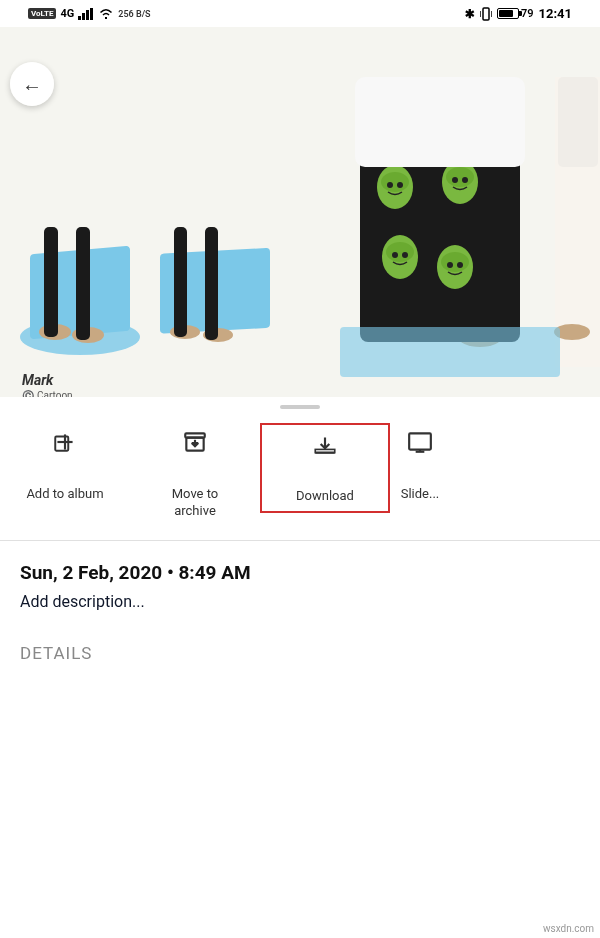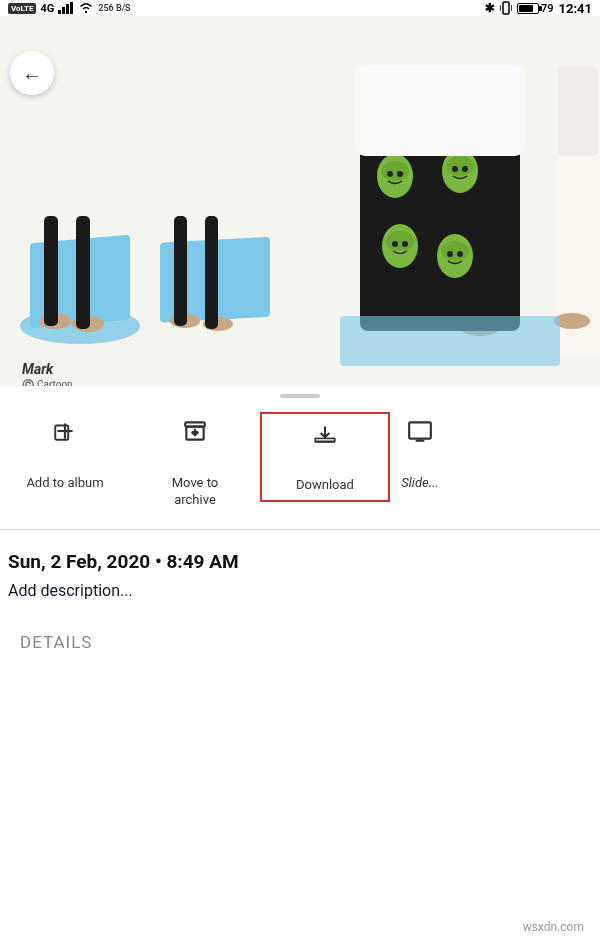--- a/index.html
+++ b/index.html
@@ -12,22 +12,22 @@
       overflow: hidden;
       position: relative;
     }
 
     
     .status-bar {
       display: flex;
       justify-content: space-between;
       align-items: center;
       background: #fff;
-      padding: 4px 8px;
-      height: 16px;
+      padding: 4px 28px;
+      height: 27px;
       font-size: 11px;
       font-weight: 600;
     }
     .status-left {
       display: flex;
       align-items: center;
       gap: 4px;
     }
     .status-right {
       display: flex;
@@ -128,21 +128,21 @@
     
     .divider {
       width: 100%;
       height: 1px;
       background: #e0e0e0;
       margin: 4px 0;
     }
 
     
     .info-section {
-      padding: 16px 8px 8px;
+      padding: 16px 20px 8px;
       background: #fff;
     }
     .info-date {
       font-size: 19px;
       font-weight: 700;
       color: #111;
       margin-bottom: 8px;
     }
     .info-description {
       font-size: 16px;
@@ -195,22 +195,22 @@
     
     .icon-svg {
       width: 26px;
       height: 26px;
     }
 
     
     .watermark {
       position: absolute;
       bottom: 4px;
-      right: 16px;
-      font-size: 12px;
+      right: 6px;
+      font-size: 10px;
       color: #999;
     }
   </style>
 </head>
 <body>
 
 <div class="status-bar">
   <div class="status-left">
     <span class="volte-badge">VoLTE</span>
     <span style="font-size:11px;font-weight:700;">4G</span>
@@ -352,21 +352,21 @@
         <polyline points="8 12 12 16 16 12"></polyline>
         <line x1="12" y1="6" x2="12" y2="16"></line>
         <rect x="3" y="17" width="18" height="3" rx="0" fill="none" stroke="#333" stroke-width="1.5"></rect>
         <line x1="3" y1="20" x2="21" y2="20"></line>
       </svg>
     </div>
     <span class="action-label">Download</span>
   </div>
 
 
-  <div class="action-item" style="min-width:60px;overflow:hidden;font-style:italic;">
+  <div class="action-item" style="min-width:60px;overflow:hidden;">
     <div class="action-icon">
       <svg class="icon-svg" viewBox="0 0 24 24" fill="none" stroke="#333" stroke-width="2">
         <rect x="2" y="4" width="20" height="15" rx="1"></rect>
         <line x1="8" y1="21" x2="16" y2="21"></line>
         <line x1="12" y1="19" x2="12" y2="21"></line>
       </svg>
     </div>
     <span class="action-label">Slide...</span>
   </div>
 

